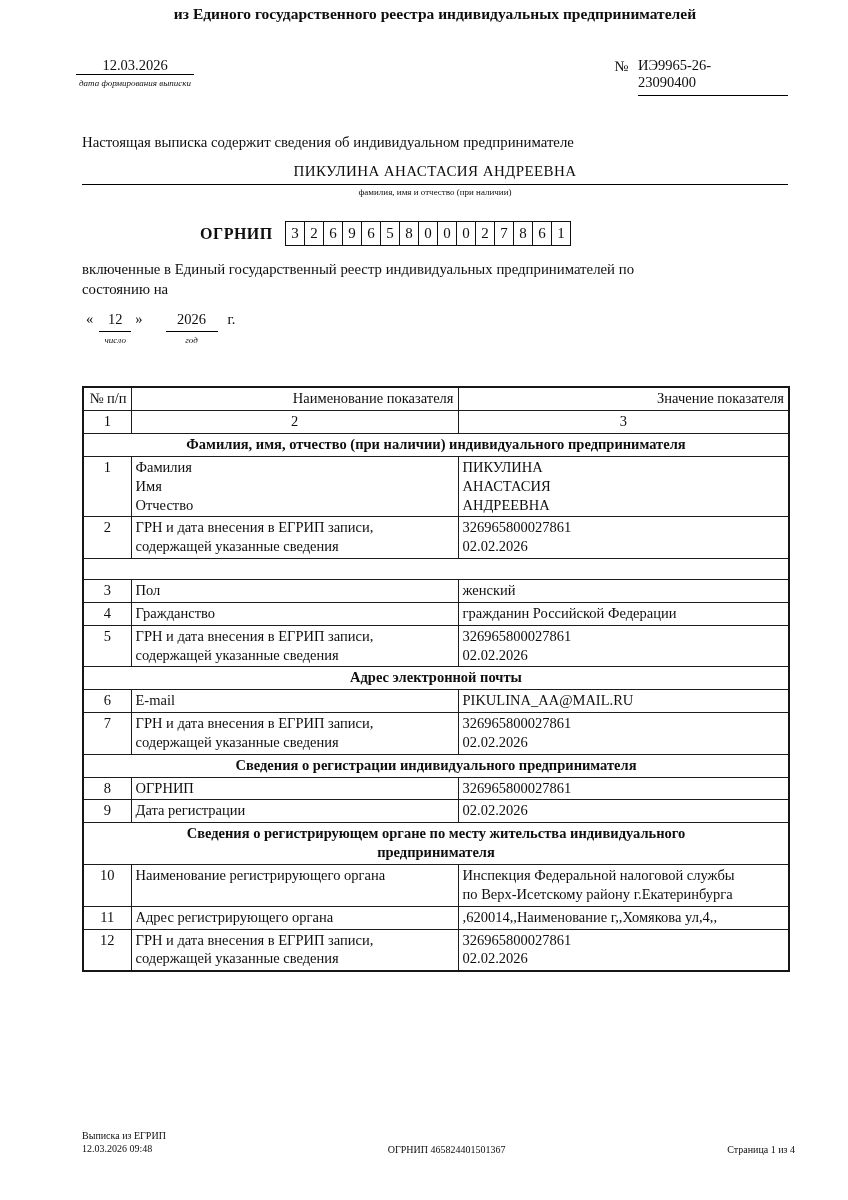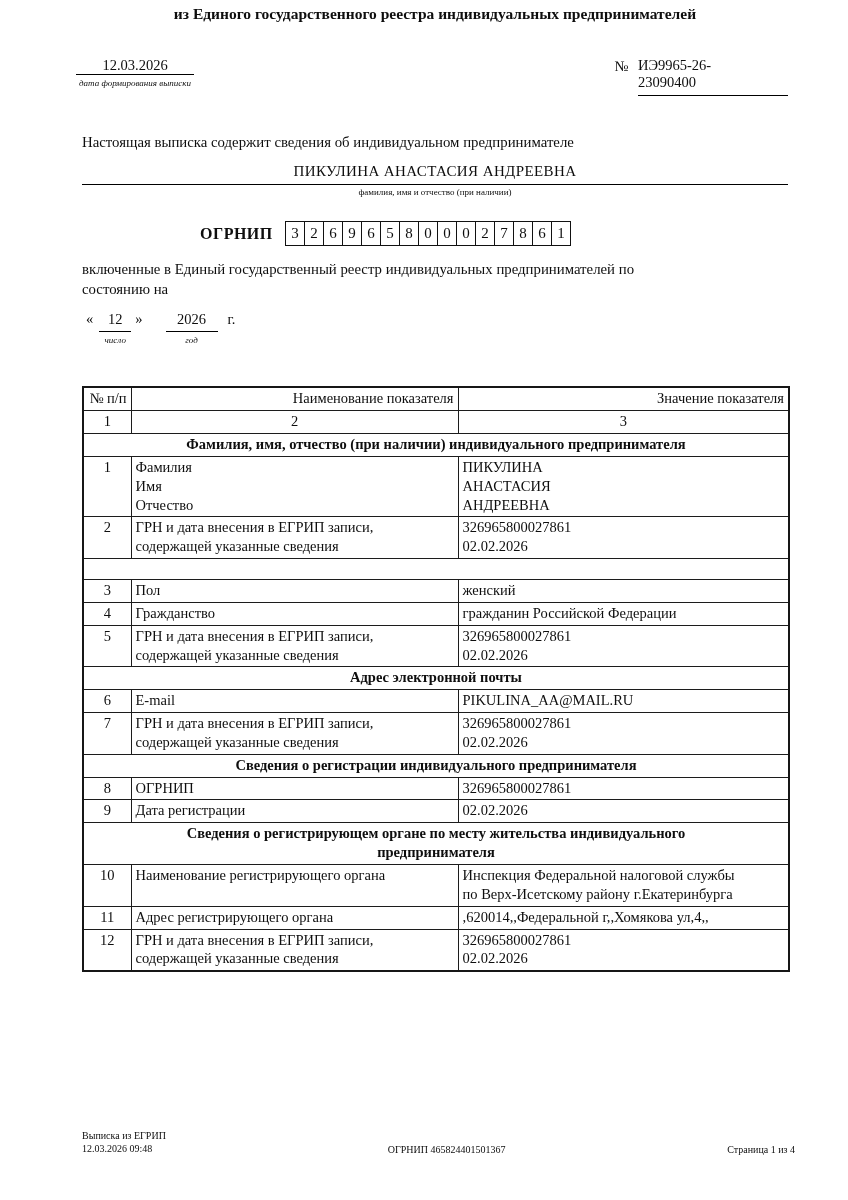--- a/index.html
+++ b/index.html
@@ -311,21 +311,21 @@
         </tr>
         <tr>
           <td class="num-cell">10</td>
           <td class="name-cell">Наименование регистрирующего органа</td>
           <td class="value-cell">Инспекция Федеральной налоговой службы
 по Верх-Исетскому району г.Екатеринбурга</td>
         </tr>
         <tr>
           <td class="num-cell">11</td>
           <td class="name-cell">Адрес регистрирующего органа</td>
-          <td class="value-cell">,620014,,Федеральной г,,Хомякова ул,4,,</td>
+          <td class="value-cell">,620014,,Наименование г,,Хомякова ул,4,,</td>
         </tr>
         <tr>
           <td class="num-cell">12</td>
           <td class="name-cell">ГРН и дата внесения в ЕГРИП записи,
 содержащей указанные сведения</td>
           <td class="value-cell">326965800027861
 02.02.2026</td>
         </tr>
       </tbody>
   </table>

